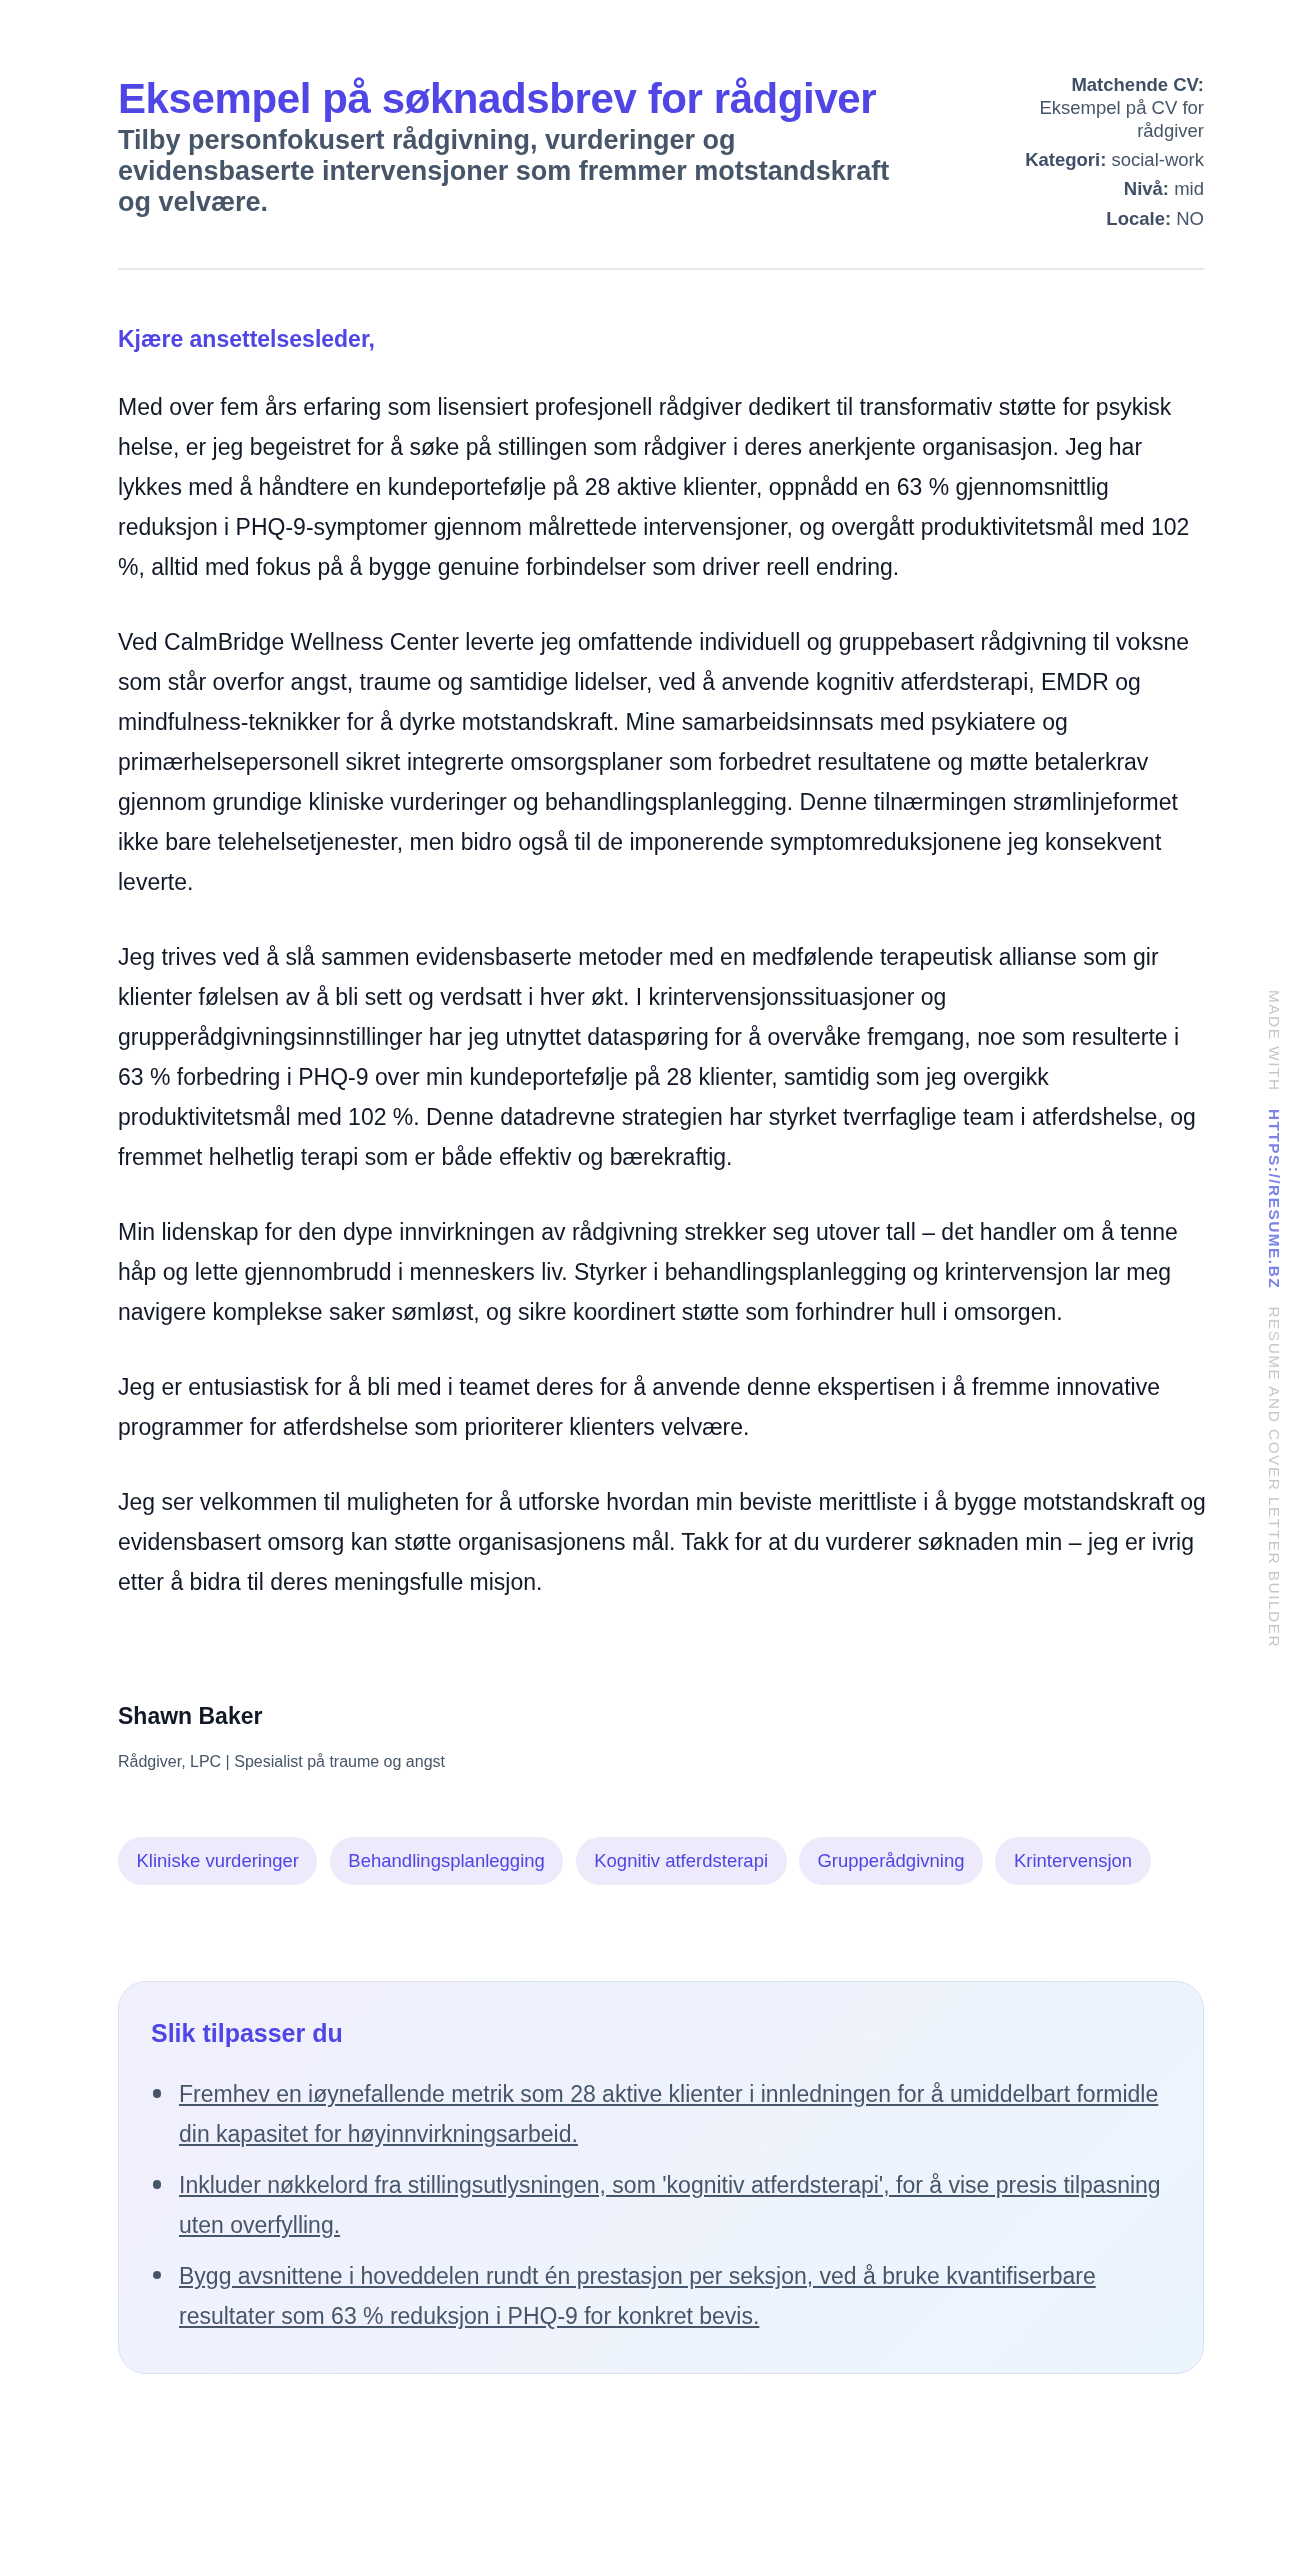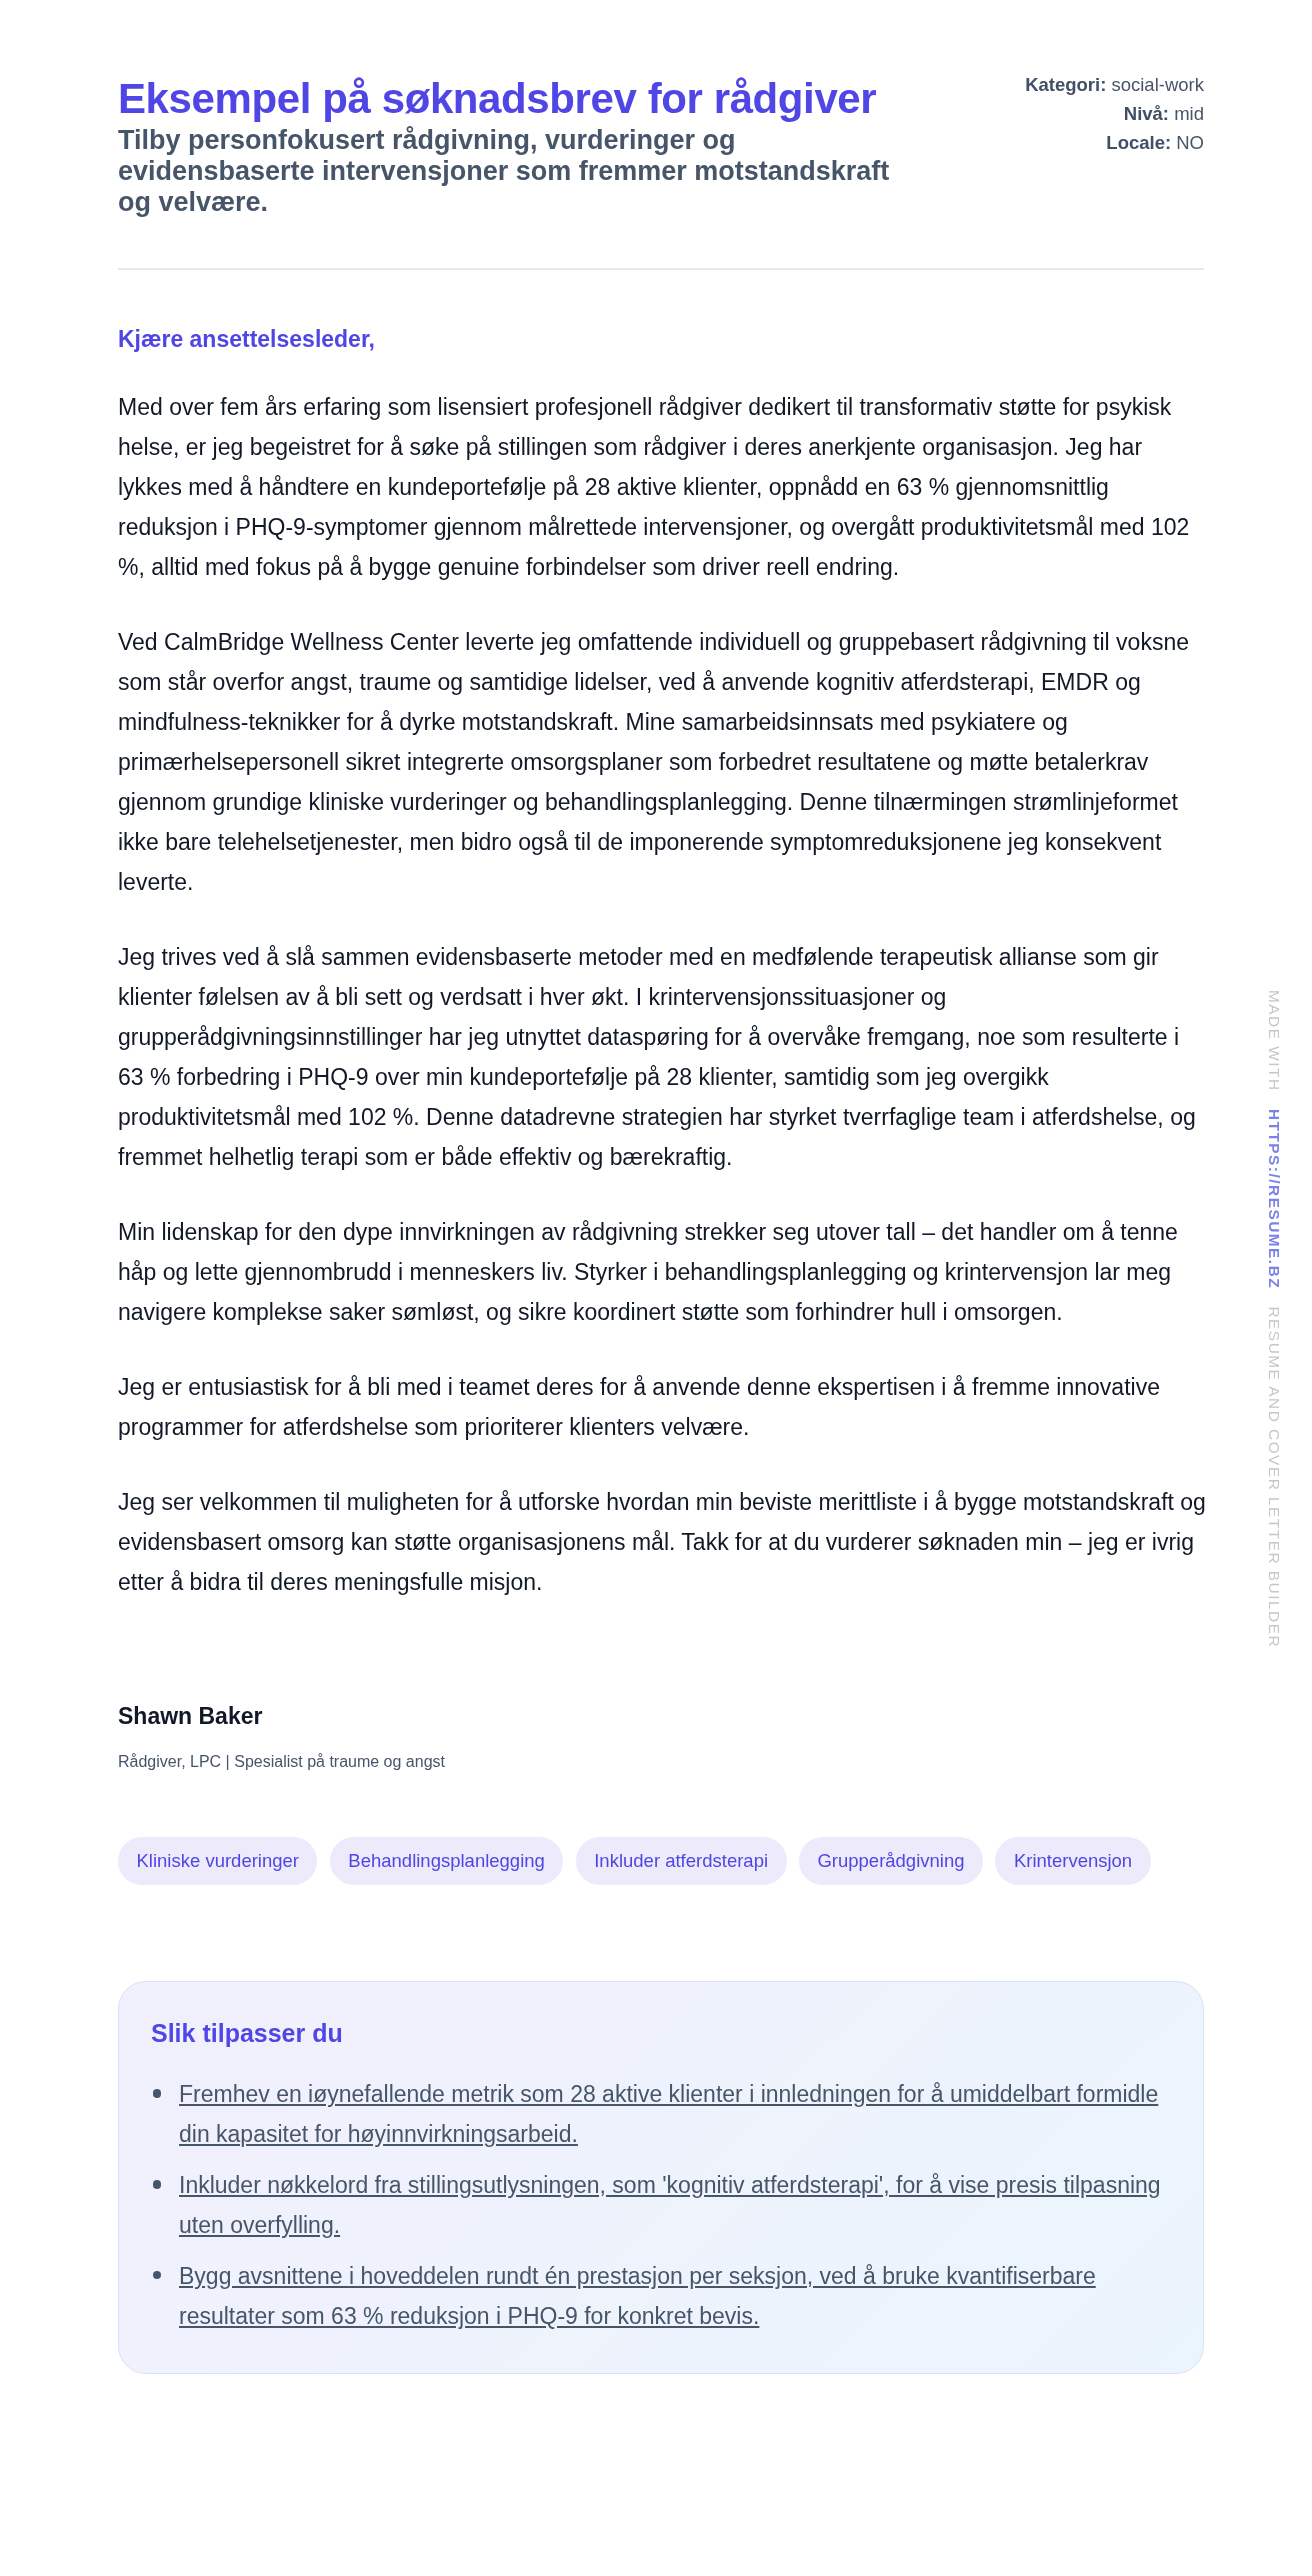--- a/index.html
+++ b/index.html
@@ -175,20 +175,24 @@
 <body>
 
 <div class="page">
   <div class="content">
 
     <header class="header">
       <h1 class="title">Eksempel på søknadsbrev for rådgiver</h1>
       <h2 class="subtitle">Tilby personfokusert rådgivning, vurderinger og evidensbaserte intervensjoner som fremmer motstandskraft og velvære.</h2>
 
       <div class="meta">
+        <div class="row row-cv">
+          <span class="label">Matchende CV:</span>
+          <span class="value">Eksempel på CV for rådgiver</span>
+        </div>
         <div class="row">
           <span class="label">Kategori:</span>
           <span class="value">social-work</span>
         </div>
         <div class="row">
           <span class="label">Nivå:</span>
           <span class="value">mid</span>
         </div>
         <div class="row">
           <span class="label">Locale:</span>
@@ -208,21 +212,21 @@
 
       <div class="signature">
         <div class="sig-name">Shawn Baker</div>
         <div class="sig-title">Rådgiver, LPC | Spesialist på traume og angst</div>
       </div>
     </section>
 
     <div class="tags">
       <span class="tag">Kliniske vurderinger</span>
       <span class="tag">Behandlingsplanlegging</span>
-      <span class="tag">Inkluder atferdsterapi</span>
+      <span class="tag">Kognitiv atferdsterapi</span>
       <span class="tag">Grupperådgivning</span>
       <span class="tag">Krintervensjon</span>
     </div>
 
     <aside class="tips">
       <h3 class="tips-title">Slik tilpasser du</h3>
       <ul class="tips-list">
         <li>
           <span class="bullet"></span>
           <span>Fremhev en iøynefallende metrik som 28 aktive klienter i innledningen for å umiddelbart formidle din kapasitet for høyinnvirkningsarbeid.</span>

